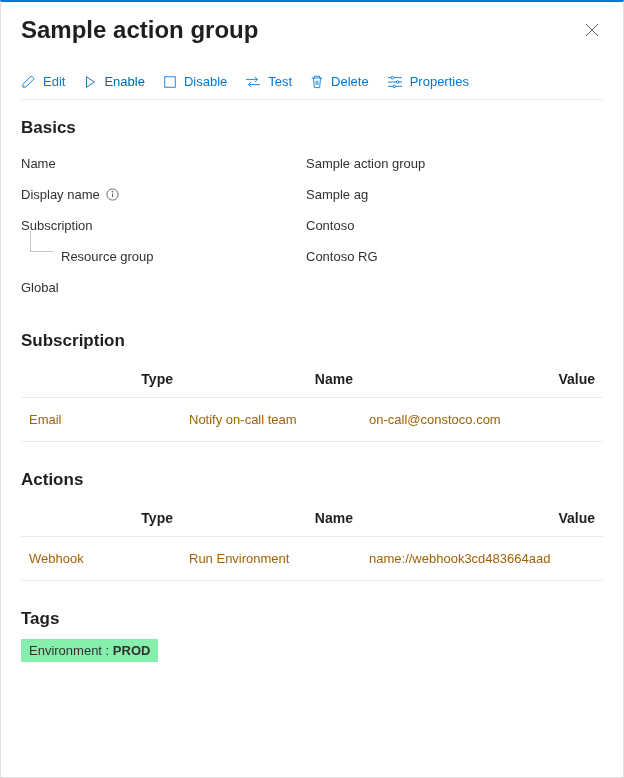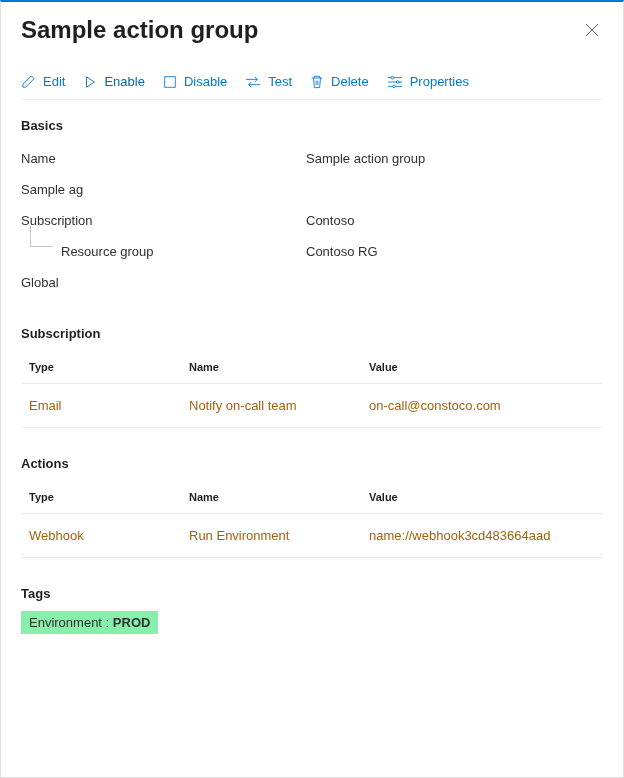--- a/index.html
+++ b/index.html
@@ -36,45 +36,45 @@
     gap: 7px;
     color: #0078d4;
     background: none;
     border: none;
     font: inherit;
     cursor: pointer;
     padding: 0;
   }
   .tb-btn.disabled { color: #0369a1; cursor: default; }
   .tb-btn svg { display: block; }
-  .section-title { font-weight: 600; color: #201f1e; margin: 18px 0 10px 0; font-size: 13px; }
+  .section-title { font-weight: 600; color: #201f1e; margin: 18px 0 10px 0; font-size: 17px; }
   .kv-row { display: flex; align-items: center; padding: 8px 0; }
   .kv-label { width: 285px; color: #323130; display: flex; align-items: center; gap: 6px; }
   .kv-label.indent { padding-left: 40px; }
   .kv-value { color: #323130; }
   .info-icon { color: #605e5c; display: inline-flex; }
   .elbow { position: relative; height: 0; }
   .elbow::before {
     content: "";
     position: absolute;
     left: 9px;
     top: -10px;
     width: 22px;
     height: 20px;
     border-left: 1px solid #c8c6c4;
     border-bottom: 1px solid #c8c6c4;
   }
   table { width: 100%; border-collapse: collapse; margin-top: 4px; }
   th {
-    text-align: left;
+    text-align: right;
     font-weight: 600;
     color: #201f1e;
     padding: 10px 8px;
     border-bottom: 1px solid #edebe9;
-    font-size: 11px;
+    font-size: 14px;
   }
   td {
     text-align: left;
     color: #a16207;
     padding: 14px 8px;
     border-bottom: 1px solid #edebe9;
     font-size: 13px;
   }
   .col-type { width: 160px; }
   .col-name { width: 180px; }
@@ -148,20 +148,30 @@
 </div>
 
 <div class="section-title">Basics</div>
 
 <div class="kv-row">
   <div class="kv-label">Name</div>
   <div class="kv-value">Sample action group</div>
 </div>
 
 <div class="kv-row">
+  <div class="kv-label">
+    <span>Display name</span>
+    <span class="info-icon">
+      <svg width="13" height="13" viewBox="0 0 14 14" fill="none" stroke="currentColor" stroke-width="1">
+        <circle cx="7" cy="7" r="6"></circle>
+          <line x1="7" y1="6" x2="7" y2="10"></line>
+          <circle cx="7" cy="4" r="0.5" fill="currentColor"></circle>
+      </svg>
+    </span>
+  </div>
   <div class="kv-value">Sample ag</div>
 </div>
 
 <div class="kv-row">
   <div class="kv-label">Subscription</div>
   <div class="kv-value">Contoso</div>
 </div>
 
 <div class="elbow"></div>
 

